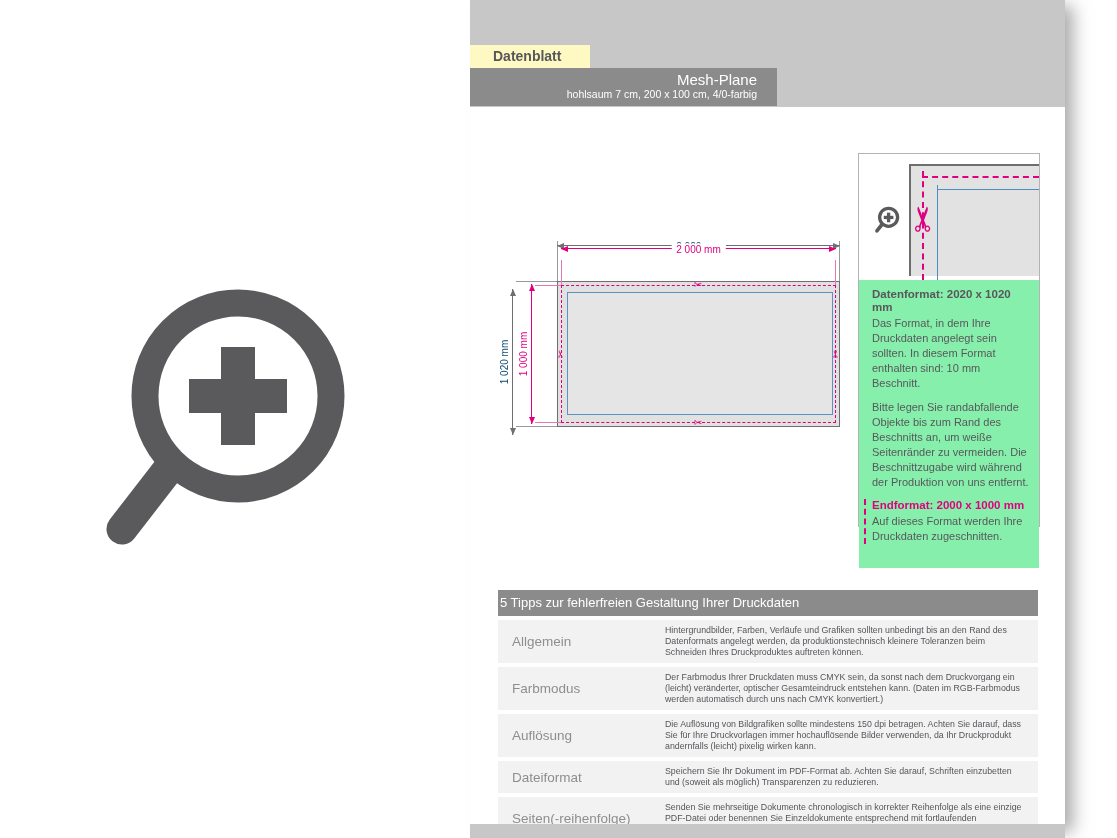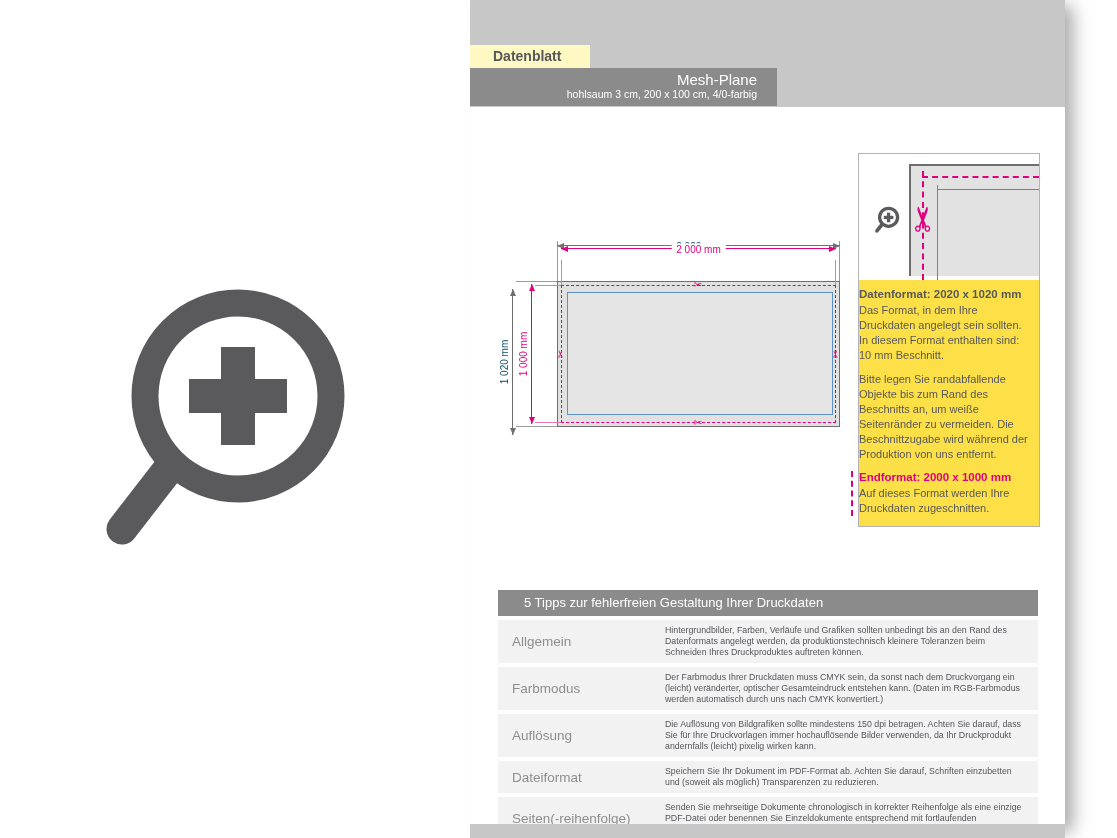--- a/index.html
+++ b/index.html
@@ -63,34 +63,34 @@
   .illus .paper { position:absolute; left:50px; top:10px; width:130px; height:112px;
                   background:#e2e2e2; border-left:2px solid #6e6e6e; border-top:2px solid #6e6e6e; }
   .illus .mag-v  { position:absolute; left:63px; top:17px; height:109px; border-left:2px dashed #e0007f; }
   .illus .mag-h  { position:absolute; left:63px; top:22px; width:117px; border-top:2px dashed #e0007f; }
   .illus .blue-v { position:absolute; left:78px; top:31px; height:95px; border-left:1.5px solid #4e8fc0; }
   .illus .blue-h { position:absolute; left:78px; top:35px; width:102px; border-top:1.5px solid #4e8fc0; }
   .illus .scissors { position:absolute; left:64px; top:65px; color:#e0007f; font-size:34px;
                      font-family:"DejaVu Sans", sans-serif; transform:translate(-50%,-50%) rotate(-90deg); }
   .mini-zoom { position:absolute; left:14px; top:50px; }
 
-  .info-text { position:absolute; left:0; top:126px; width:180px; height:246px;
-               background:#fde047; padding:8px 10px 0 0; }
+  .info-text { position:absolute; left:0; top:126px; width:180px; height:288px;
+               background:#86efac; padding:8px 10px 0 13px; }
   .info-text h3 { font-size:11.5px; line-height:13px; margin-bottom:2px; color:#58585a; }
   .info-text p  { font-size:11px; line-height:15px; color:#58585a; }
   .sec { margin-bottom:9px; }
   .sec.endformat { border-left:2px dashed #e0007f; padding-left:6px; margin-left:-8px; margin-bottom:13px; }
   .sec.endformat h3 { color:#e0007f; }
   .sec.safety { border-left:2px solid #4e8fc0; padding-left:6px; margin-left:-8px; }
   .sec.safety h3 { color:#2e7fbe; }
 
   
   .tips { position:absolute; left:28px; top:590px; width:540px; }
   .tips-head { height:26px; background:#8b8b8b; color:#fff; font-size:13px;
-               line-height:26px; padding-left:26px; }
+               line-height:26px; padding-left:2px; }
   .tip-row { display:flex; background:#f2f2f2; margin-top:4px; align-items:center; }
   .tip-label { width:167px; min-width:167px; padding-left:14px; font-size:13.5px; color:#8e8e8e; }
   .tip-text { flex:1; font-size:8.8px; line-height:11px; color:#55555a; padding:5px 10px 5px 0; }
 
   .bottom-strip { position:absolute; left:0; top:824px; width:595px; height:14px; background:#c7c7c7; }
 </style>
 </head>
 <body>
 
 <div class="stage">
@@ -101,21 +101,21 @@
     <rect x="121" y="82" width="34" height="98" fill="#5a5a5c"></rect>
     <line x1="70" y1="202" x2="22" y2="264" stroke="#5a5a5c" stroke-width="31" stroke-linecap="round"></line>
   </svg>
 
   <div class="page">
 
     <div class="banner"></div>
     <div class="tab">Datenblatt</div>
     <div class="band">
       <div class="t1">Mesh-Plane</div>
-      <div class="t2">hohlsaum 3 cm, 200 x 100 cm, 4/0-farbig</div>
+      <div class="t2">hohlsaum 7 cm, 200 x 100 cm, 4/0-farbig</div>
     </div>
 
     <div>
       <div class="rect-data"></div>
       <div class="rect-end"></div>
       <div class="rect-safe"></div>
 
       <div class="ext" style="left:87px;top:241px;width:1px;height:40px"></div>
       <div class="ext" style="left:369px;top:241px;width:1px;height:40px"></div>
       <div class="ext" style="left:46px;top:281px;width:41px;height:1px"></div>

